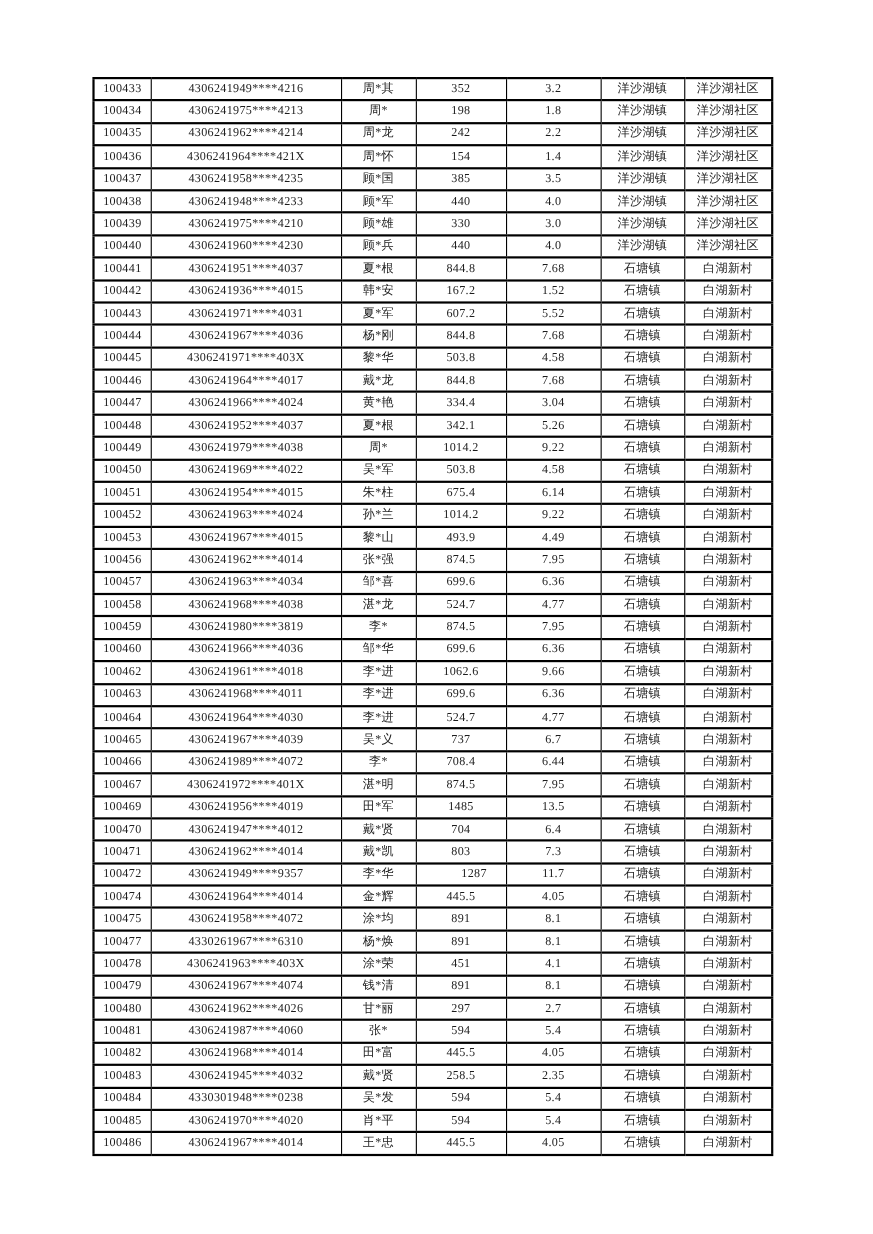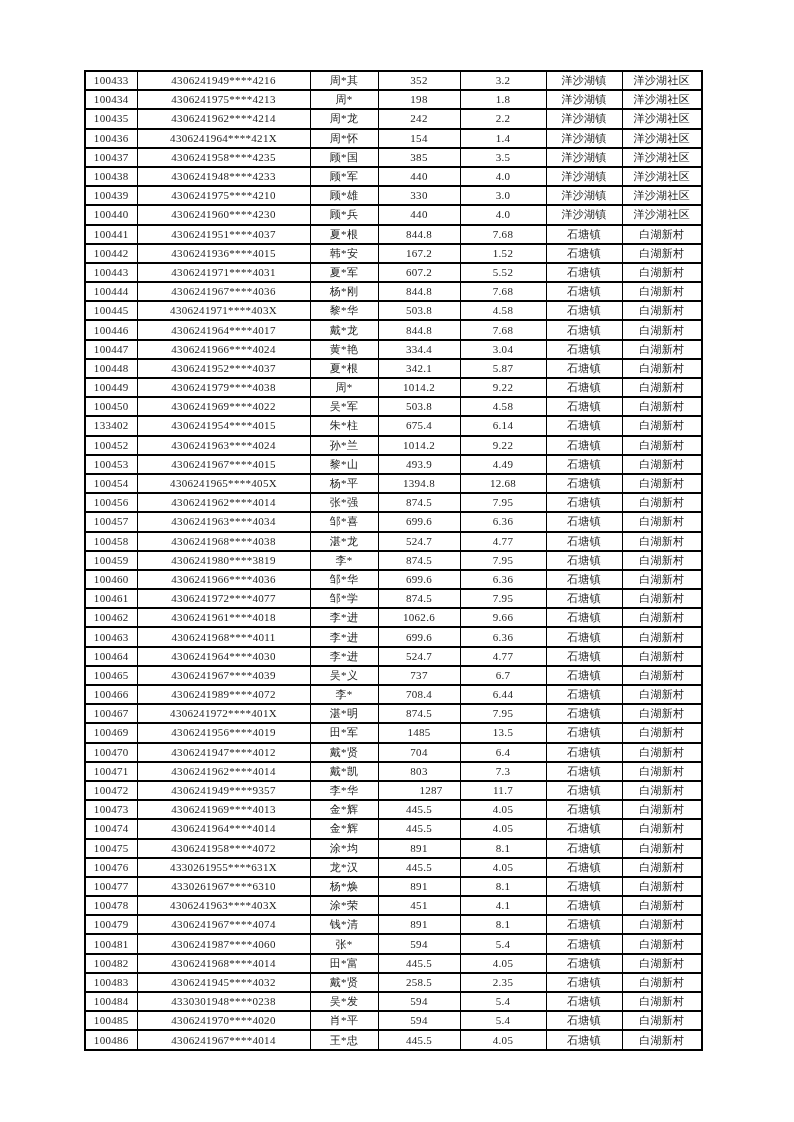--- a/index.html
+++ b/index.html
@@ -200,21 +200,21 @@
           <td style="color: rgb(28, 28, 28);">334.4</td>
           <td style="color: rgb(28, 28, 28);">3.04</td>
           <td style="color: rgb(28, 28, 28);">石塘镇</td>
           <td style="color: rgb(28, 28, 28);">白湖新村</td>
         </tr>
         <tr>
           <td style="color: rgb(28, 28, 28);">100448</td>
           <td style="color: rgb(28, 28, 28);">4306241952****4037</td>
           <td style="color: rgb(28, 28, 28);">夏*根</td>
           <td style="color: rgb(28, 28, 28);">342.1</td>
-          <td style="color: rgb(28, 28, 28);">5.87</td>
+          <td style="color: rgb(28, 28, 28);">5.26</td>
           <td style="color: rgb(28, 28, 28);">石塘镇</td>
           <td style="color: rgb(28, 28, 28);">白湖新村</td>
         </tr>
         <tr>
           <td style="color: rgb(28, 28, 28);">100449</td>
           <td style="color: rgb(28, 28, 28);">4306241979****4038</td>
           <td style="color: rgb(28, 28, 28);">周*</td>
           <td style="color: rgb(28, 28, 28);">1014.2</td>
           <td style="color: rgb(28, 28, 28);">9.22</td>
           <td style="color: rgb(28, 28, 28);">石塘镇</td>
@@ -223,21 +223,21 @@
         <tr>
           <td style="color: rgb(28, 28, 28);">100450</td>
           <td style="color: rgb(28, 28, 28);">4306241969****4022</td>
           <td style="color: rgb(28, 28, 28);">吴*军</td>
           <td style="color: rgb(28, 28, 28);">503.8</td>
           <td style="color: rgb(28, 28, 28);">4.58</td>
           <td style="color: rgb(28, 28, 28);">石塘镇</td>
           <td style="color: rgb(28, 28, 28);">白湖新村</td>
         </tr>
         <tr>
-          <td style="color: rgb(28, 28, 28);">133402</td>
+          <td style="color: rgb(28, 28, 28);">100451</td>
           <td style="color: rgb(28, 28, 28);">4306241954****4015</td>
           <td style="color: rgb(28, 28, 28);">朱*柱</td>
           <td style="color: rgb(28, 28, 28);">675.4</td>
           <td style="color: rgb(28, 28, 28);">6.14</td>
           <td style="color: rgb(28, 28, 28);">石塘镇</td>
           <td style="color: rgb(28, 28, 28);">白湖新村</td>
         </tr>
         <tr>
           <td style="color: rgb(28, 28, 28);">100452</td>
           <td style="color: rgb(28, 28, 28); margin-left: 44px;">4306241963****4024</td>
@@ -250,29 +250,20 @@
         <tr>
           <td style="color: rgb(28, 28, 28);">100453</td>
           <td style="color: rgb(28, 28, 28);">4306241967****4015</td>
           <td style="color: rgb(28, 28, 28);">黎*山</td>
           <td style="color: rgb(28, 28, 28);">493.9</td>
           <td style="color: rgb(28, 28, 28);">4.49</td>
           <td style="color: rgb(28, 28, 28);">石塘镇</td>
           <td style="color: rgb(28, 28, 28);">白湖新村</td>
         </tr>
         <tr>
-          <td style="color: rgb(28, 28, 28);">100454</td>
-          <td style="color: rgb(28, 28, 28);">4306241965****405X</td>
-          <td style="color: rgb(28, 28, 28);">杨*平</td>
-          <td style="color: rgb(28, 28, 28);">1394.8</td>
-          <td style="color: rgb(28, 28, 28);">12.68</td>
-          <td style="color: rgb(28, 28, 28);">石塘镇</td>
-          <td style="color: rgb(28, 28, 28);">白湖新村</td>
-        </tr>
-        <tr>
           <td style="color: rgb(28, 28, 28);">100456</td>
           <td style="color: rgb(28, 28, 28);">4306241962****4014</td>
           <td style="color: rgb(28, 28, 28);">张*强</td>
           <td style="color: rgb(28, 28, 28);">874.5</td>
           <td style="color: rgb(28, 28, 28);">7.95</td>
           <td style="color: rgb(28, 28, 28);">石塘镇</td>
           <td style="color: rgb(28, 28, 28);">白湖新村</td>
         </tr>
         <tr>
           <td style="color: rgb(28, 28, 28);">100457</td>
@@ -304,29 +295,20 @@
         <tr>
           <td style="color: rgb(28, 28, 28);">100460</td>
           <td style="color: rgb(28, 28, 28);">4306241966****4036</td>
           <td style="color: rgb(28, 28, 28);">邹*华</td>
           <td style="color: rgb(28, 28, 28);">699.6</td>
           <td style="color: rgb(28, 28, 28);">6.36</td>
           <td style="color: rgb(28, 28, 28);">石塘镇</td>
           <td style="color: rgb(28, 28, 28);">白湖新村</td>
         </tr>
         <tr>
-          <td style="color: rgb(28, 28, 28);">100461</td>
-          <td style="color: rgb(28, 28, 28);">4306241972****4077</td>
-          <td style="color: rgb(28, 28, 28);">邹*学</td>
-          <td style="color: rgb(28, 28, 28);">874.5</td>
-          <td style="color: rgb(28, 28, 28);">7.95</td>
-          <td style="color: rgb(28, 28, 28);">石塘镇</td>
-          <td style="color: rgb(28, 28, 28);">白湖新村</td>
-        </tr>
-        <tr>
           <td style="color: rgb(28, 28, 28);">100462</td>
           <td style="color: rgb(28, 28, 28);">4306241961****4018</td>
           <td style="color: rgb(28, 28, 28);">李*进</td>
           <td style="color: rgb(28, 28, 28);">1062.6</td>
           <td style="color: rgb(28, 28, 28);">9.66</td>
           <td style="color: rgb(28, 28, 28);">石塘镇</td>
           <td style="color: rgb(28, 28, 28);">白湖新村</td>
         </tr>
         <tr>
           <td style="color: rgb(28, 28, 28);">100463</td>
@@ -403,56 +385,38 @@
         <tr>
           <td style="color: rgb(28, 28, 28);">100472</td>
           <td style="color: rgb(28, 28, 28);">4306241949****9357</td>
           <td style="color: rgb(28, 28, 28);">李*华</td>
           <td style="color: rgb(28, 28, 28); padding-left: 24px;">1287</td>
           <td style="color: rgb(28, 28, 28);">11.7</td>
           <td style="color: rgb(28, 28, 28);">石塘镇</td>
           <td style="color: rgb(28, 28, 28);">白湖新村</td>
         </tr>
         <tr>
-          <td style="color: rgb(28, 28, 28);">100473</td>
-          <td style="color: rgb(28, 28, 28);">4306241969****4013</td>
-          <td style="color: rgb(28, 28, 28);">金*辉</td>
-          <td style="color: rgb(28, 28, 28);">445.5</td>
-          <td style="color: rgb(28, 28, 28);">4.05</td>
-          <td style="color: rgb(28, 28, 28);">石塘镇</td>
-          <td style="color: rgb(28, 28, 28);">白湖新村</td>
-        </tr>
-        <tr>
           <td style="color: rgb(28, 28, 28);">100474</td>
           <td style="color: rgb(28, 28, 28);">4306241964****4014</td>
           <td style="color: rgb(28, 28, 28);">金*辉</td>
           <td style="color: rgb(28, 28, 28);">445.5</td>
           <td style="color: rgb(28, 28, 28);">4.05</td>
           <td style="color: rgb(28, 28, 28);">石塘镇</td>
           <td style="color: rgb(28, 28, 28);">白湖新村</td>
         </tr>
         <tr>
           <td style="color: rgb(28, 28, 28);">100475</td>
           <td style="color: rgb(28, 28, 28);">4306241958****4072</td>
           <td style="color: rgb(28, 28, 28);">涂*均</td>
           <td style="color: rgb(28, 28, 28);">891</td>
           <td style="color: rgb(28, 28, 28);">8.1</td>
           <td style="color: rgb(28, 28, 28);">石塘镇</td>
           <td style="color: rgb(28, 28, 28);">白湖新村</td>
         </tr>
         <tr>
-          <td style="color: rgb(28, 28, 28);">100476</td>
-          <td style="color: rgb(28, 28, 28);">4330261955****631X</td>
-          <td style="color: rgb(28, 28, 28);">龙*汉</td>
-          <td style="color: rgb(28, 28, 28);">445.5</td>
-          <td style="color: rgb(28, 28, 28);">4.05</td>
-          <td style="color: rgb(28, 28, 28);">石塘镇</td>
-          <td style="color: rgb(28, 28, 28);">白湖新村</td>
-        </tr>
-        <tr>
           <td style="color: rgb(28, 28, 28);">100477</td>
           <td style="color: rgb(28, 28, 28);">4330261967****6310</td>
           <td style="color: rgb(28, 28, 28);">杨*焕</td>
           <td style="color: rgb(28, 28, 28);">891</td>
           <td style="color: rgb(28, 28, 28);">8.1</td>
           <td style="color: rgb(28, 28, 28);">石塘镇</td>
           <td style="color: rgb(28, 28, 28);">白湖新村</td>
         </tr>
         <tr>
           <td style="color: rgb(28, 28, 28);">100478</td>
@@ -466,20 +430,29 @@
         <tr>
           <td style="color: rgb(28, 28, 28);">100479</td>
           <td style="color: rgb(28, 28, 28);">4306241967****4074</td>
           <td style="color: rgb(28, 28, 28);">钱*清</td>
           <td style="color: rgb(28, 28, 28);">891</td>
           <td style="color: rgb(28, 28, 28);">8.1</td>
           <td style="color: rgb(28, 28, 28);">石塘镇</td>
           <td style="color: rgb(28, 28, 28);">白湖新村</td>
         </tr>
         <tr>
+          <td style="color: rgb(28, 28, 28);">100480</td>
+          <td style="color: rgb(28, 28, 28);">4306241962****4026</td>
+          <td style="color: rgb(28, 28, 28);">甘*丽</td>
+          <td style="color: rgb(28, 28, 28);">297</td>
+          <td style="color: rgb(28, 28, 28);">2.7</td>
+          <td style="color: rgb(28, 28, 28);">石塘镇</td>
+          <td style="color: rgb(28, 28, 28);">白湖新村</td>
+        </tr>
+        <tr>
           <td style="color: rgb(28, 28, 28);">100481</td>
           <td style="color: rgb(28, 28, 28);">4306241987****4060</td>
           <td style="color: rgb(28, 28, 28);">张*</td>
           <td style="color: rgb(28, 28, 28);">594</td>
           <td style="color: rgb(28, 28, 28);">5.4</td>
           <td style="color: rgb(28, 28, 28);">石塘镇</td>
           <td style="color: rgb(28, 28, 28);">白湖新村</td>
         </tr>
         <tr>
           <td style="color: rgb(28, 28, 28);">100482</td>

